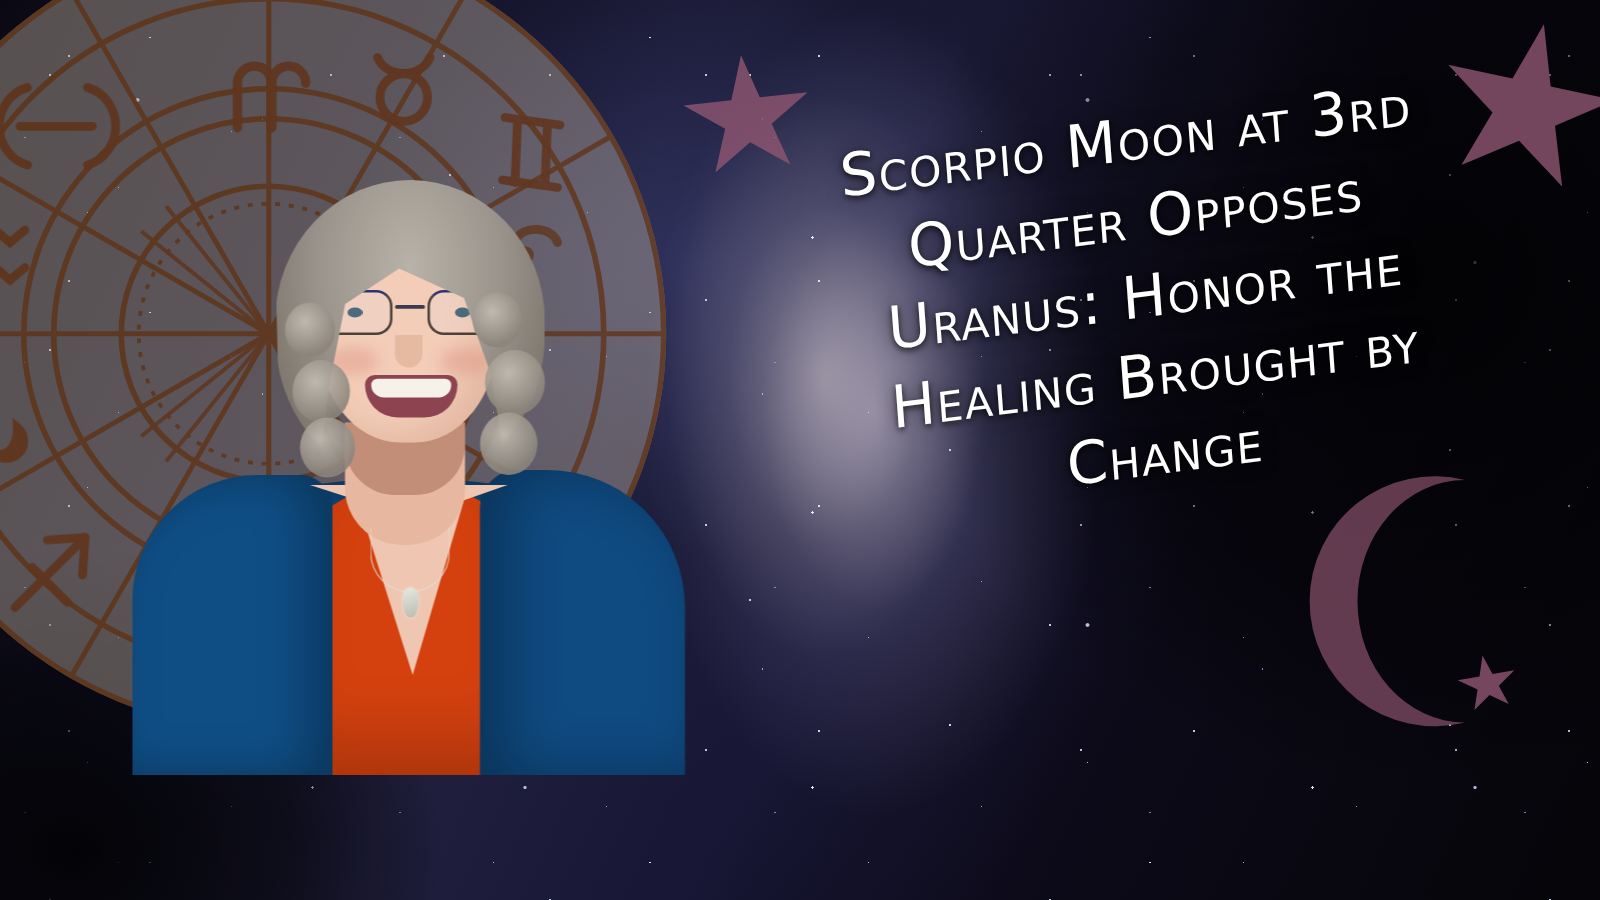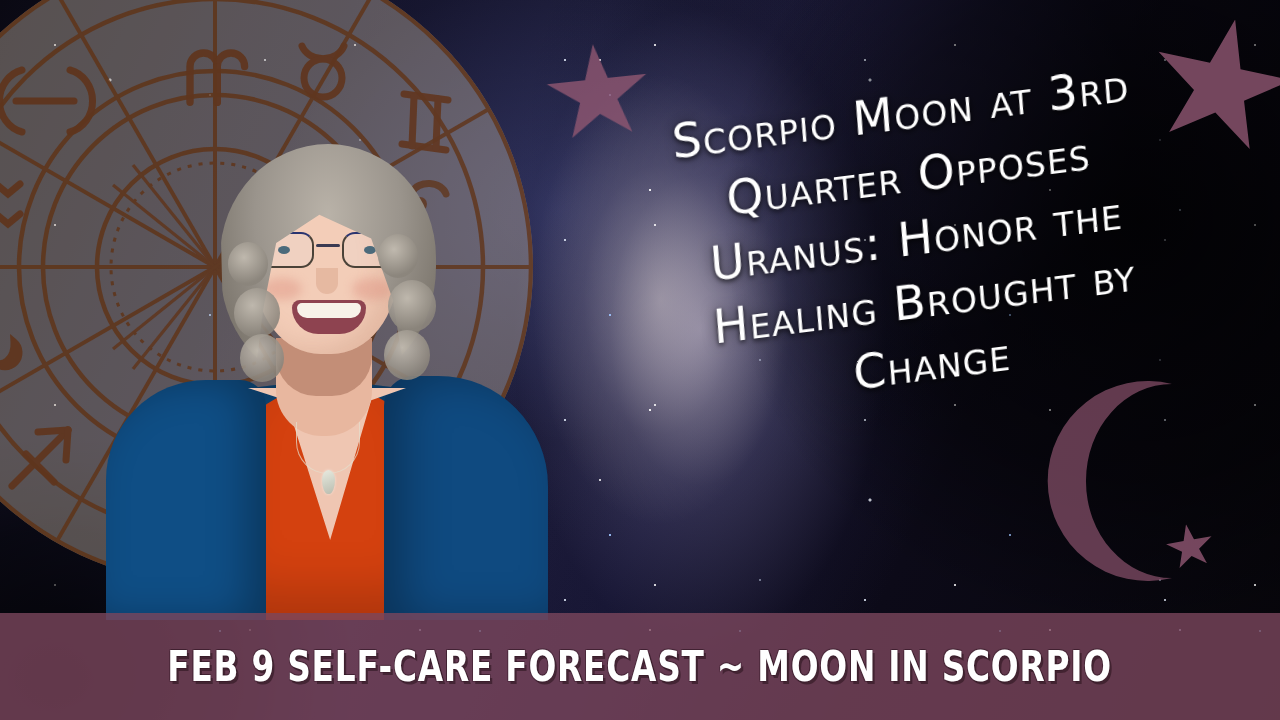--- a/index.html
+++ b/index.html
@@ -365,18 +365,14 @@
   </div>
 
   <div class="title-wrap">
     <div class="title-line l1">Scorpio Moon at 3rd</div>
     <div class="title-line l2">Quarter Opposes</div>
     <div class="title-line l3">Uranus: Honor the</div>
     <div class="title-line l4">Healing Brought by</div>
     <div class="title-line l5">Change</div>
   </div>
 
-  <div class="banner">
-    <div class="banner-stars"></div>
-    <div class="banner-text">FEB 9 SELF-CARE FORECAST ~ MOON IN SCORPIO</div>
-  </div>
 
 </div>
 
 </body></html>

